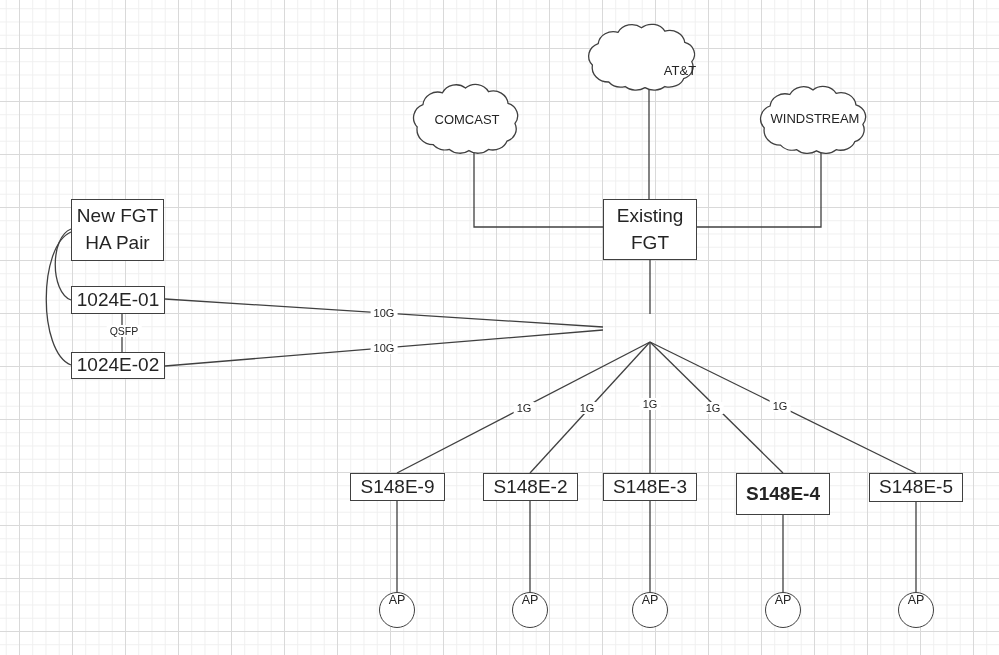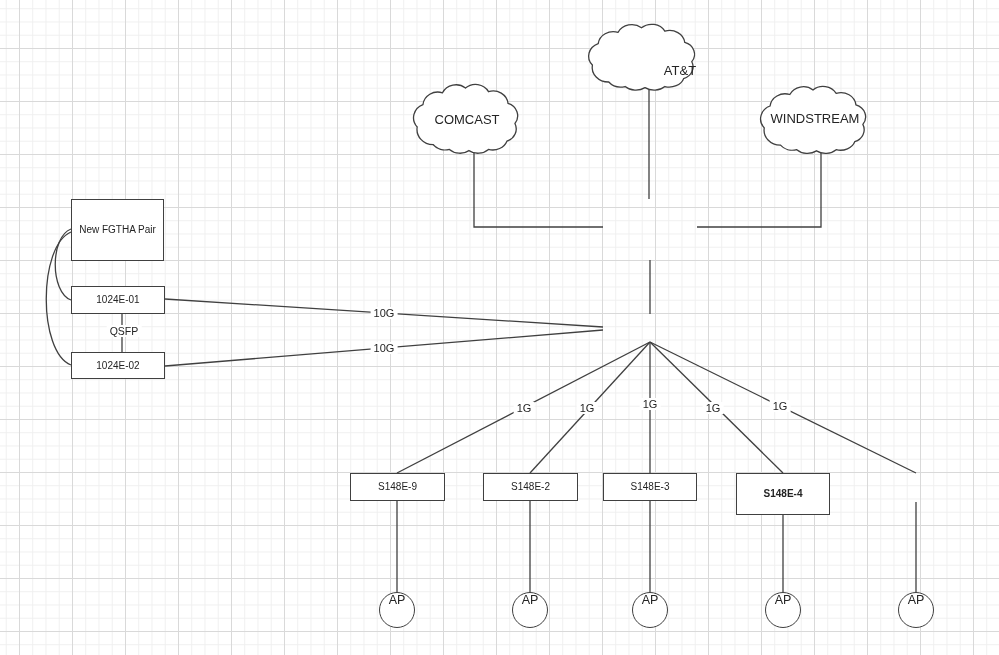--- a/index.html
+++ b/index.html
@@ -21,22 +21,22 @@
     background-position:19px 0,0 48px,5.75px 0,0 8.25px;
     color:var(--text,#242424);
   }
   svg.wires{position:absolute;left:0;top:0;}
   .conn{stroke:var(--line,#404040);stroke-width:1.3;fill:none;}
   .cloud{stroke:var(--line,#404040);stroke-width:1.3;fill:var(--shape-fill,#ffffff);vector-effect:non-scaling-stroke;}
   .node{
     position:absolute;box-sizing:border-box;
     background:var(--shape-fill,#ffffff);
     border:1.5px solid var(--line,#404040);
-    display:flex;flex-direction:row;align-items:center;justify-content:center;
-    font-size:10px;line-height:1.4;color:var(--text,#242424);
+    display:flex;flex-direction:column;align-items:center;justify-content:center;
+    font-size:19px;line-height:1.4;color:var(--text,#242424);
     text-align:center;
   }
   .ap{
     position:absolute;box-sizing:border-box;
     width:36px;height:36px;border-radius:50%;
     background:var(--shape-fill,#ffffff);
     border:1.5px solid var(--line,#404040);
     display:flex;justify-content:center;
     font-size:12.5px;color:var(--text,#242424);
   }
@@ -118,32 +118,39 @@
   <div class="node" id="node-new-fgt">
     <span>New FGT</span>
     <span>HA Pair</span>
   </div>
   <div class="node" id="node-1024e-01">
     <span>1024E-01</span>
   </div>
   <div class="node" id="node-1024e-02">
     <span>1024E-02</span>
   </div>
+  <div class="node" id="node-existing-fgt">
+    <span>Existing</span>
+    <span>FGT</span>
+  </div>
 
   <div class="node" id="node-sw1">
     <span>S148E-9</span>
   </div>
   <div class="node" id="node-sw2">
     <span>S148E-2</span>
   </div>
   <div class="node" id="node-sw3">
     <span>S148E-3</span>
   </div>
   <div class="node" id="node-sw4">
     <span>S148E-4</span>
+  </div>
+  <div class="node" id="node-sw5">
+    <span>S148E-5</span>
   </div>
 
   <div class="ap" id="ap1">
     <span>AP</span>
   </div>
   <div class="ap" id="ap2">
     <span>AP</span>
   </div>
   <div class="ap" id="ap3">
     <span>AP</span>

